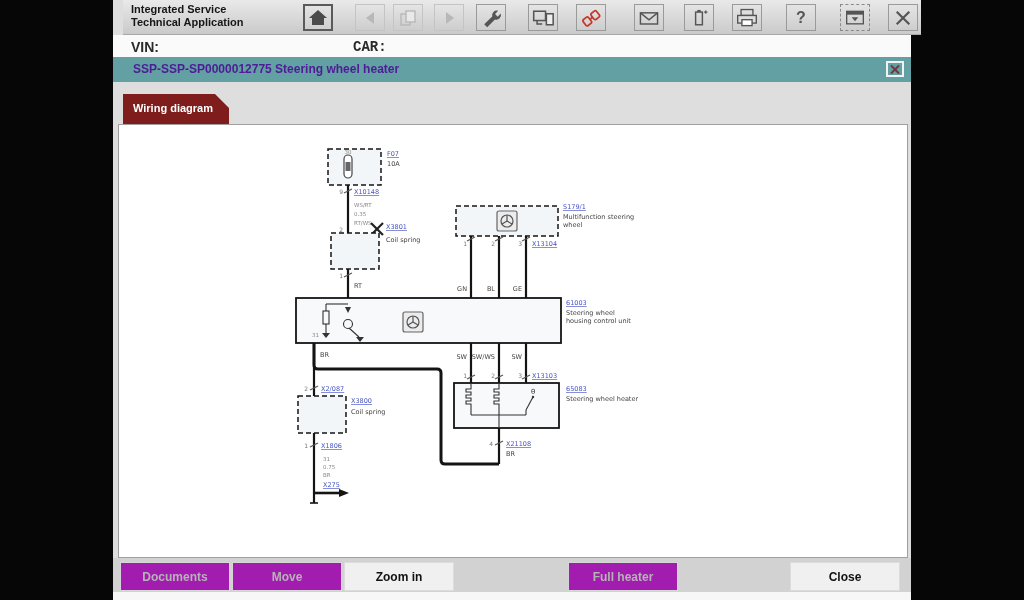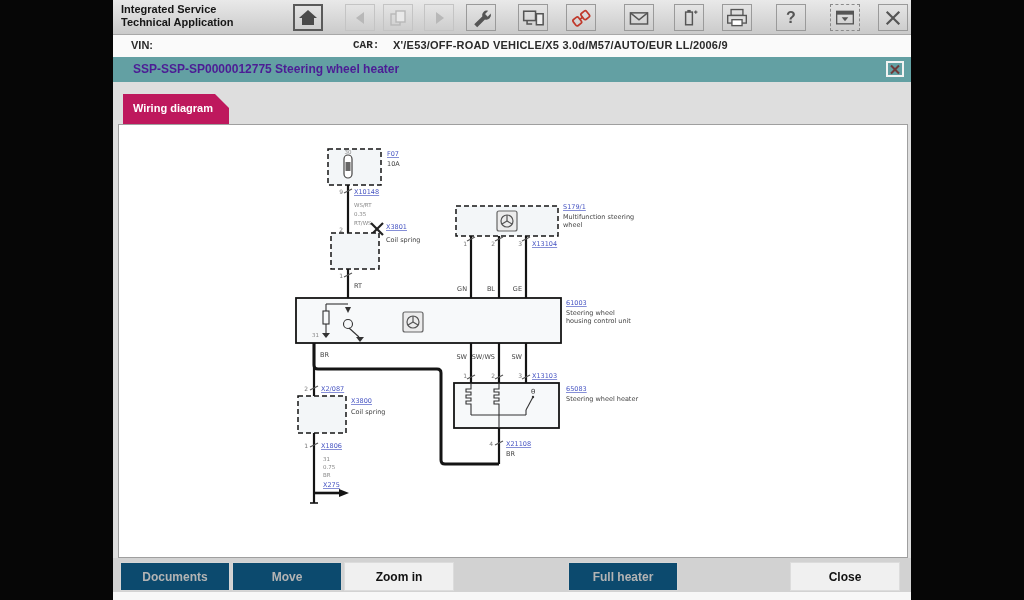--- a/index.html
+++ b/index.html
@@ -1,58 +1,58 @@
 <!DOCTYPE html>
 <html><head>
 <meta charset="utf-8">
 <style>
   * { margin:0; padding:0; box-sizing:border-box; }
   html,body { width:1024px; height:600px; background:#060606; overflow:hidden;
               font-family:"Liberation Sans", sans-serif; }
   .app { position:absolute; left:113px; top:0; width:798px; height:600px; background:#dedede; }
 
   
-  .toolbar { position:absolute; left:0; top:0; width:798px; height:35px;
+  .toolbar { position:absolute; left:10px; top:0; width:798px; height:35px;
              background:linear-gradient(#e9e9e9,#cacaca); border-bottom:1px solid #a8a8a8; }
   .app-title { position:absolute; left:8px; top:3px; font-size:11px; font-weight:bold;
                color:#161616; line-height:13px; }
   .tb-btn { position:absolute; top:4px; width:30px; height:27px; background:transparent;
             border:1px solid #9a9a9a; display:flex; align-items:center; justify-content:center; }
   .tb-btn.emph { border:2px solid #5a5a5a; }
   .tb-btn.disabled { border:1px solid #c4c4c4; }
   .tb-btn.dashed { border:1px dashed #8a8a8a; }
   .help-glyph { font-size:16px; font-weight:bold; color:#555; }
 
   
   .vehicle-bar { position:absolute; left:0; top:35px; width:798px; height:22px; background:#fafafa; }
-  .vehicle-bar span { position:absolute; top:4px; font-size:11px; font-weight:bold; color:#2a2a2a; }
+  .vehicle-bar span { position:absolute; top:4px; font-size:14px; font-weight:bold; color:#2a2a2a; }
   .vin-label { left:18px; }
   .car-label { left:240px;font-family:Liberation Mono, monospace; }
   .car-value { left:280px; letter-spacing:0.2px; }
 
   
   .doc-header { position:absolute; left:0; top:57px; width:798px; height:25px; background:#63a0a3; }
   .doc-title { position:absolute; left:20px; top:5px; font-size:12px; font-weight:bold; color:#4c1d95; }
   .doc-close { position:absolute; right:7px; top:4px; width:18px; height:16px;
                border:2px solid #f2f2f2; display:flex; align-items:center; justify-content:center; }
 
   
-  .tab { position:absolute; left:10px; top:94px; width:106px; height:30px; background:#be185d;
+  .tab { position:absolute; left:10px; top:94px; width:106px; height:30px; background:#7f1d1d;
          clip-path:polygon(0 0, calc(100% - 14px) 0, 100% 14px, 100% 100%, 0 100%); }
   .tab span { position:absolute; left:10px; top:8px; font-size:11px; font-weight:bold; color:#fff; }
 
   
   .panel { position:absolute; left:5px; top:124px; width:790px; height:434px; background:#fff;
            border:1px solid #9f9f9f; }
 
   
   .footer { position:absolute; left:0; top:558px; width:798px; height:34px; background:#d2d2d2; }
   .white-strip { position:absolute; left:0; top:592px; width:798px; height:8px; background:#f7f7f7; }
   .fbtn { position:absolute; top:562px; width:110px; height:29px; border:1px solid #d6d6d6;
-          background:#0c4a6e; font-size:12px; font-weight:bold; color:#b4b4b4;
+          background:#a21caf; font-size:12px; font-weight:bold; color:#b4b4b4;
           display:flex; align-items:center; justify-content:center; font-family:"Liberation Sans",sans-serif; }
   .fbtn.enabled { background:#f0f0f0; color:#111; border-color:#dcdcdc; }
 
   
   svg text { font-family:"DejaVu Sans", sans-serif; }
   .lbl  { font-size:6.5px; fill:#444; }
   .pin  { font-size:6px;   fill:#777; }
   .blue { font-size:6.5px; fill:#4553c2; text-decoration:underline; }
   .tiny { font-size:5.5px; fill:#888; }
   .wire { stroke:#141414; stroke-width:2.2; fill:none; }
@@ -151,21 +151,20 @@
       <svg width="20" height="18" viewBox="0 0 22 20">
         <line x1="4" y1="3" x2="18" y2="17" stroke="#555" stroke-width="2.4"></line>
         <line x1="18" y1="3" x2="4" y2="17" stroke="#555" stroke-width="2.4"></line>
       </svg>
     </div>
   </div>
 
   <div class="vehicle-bar">
     <span class="vin-label">VIN:</span>
     <span class="car-label">CAR:</span>
-    <span class="car-value">X'/E53/OFF-ROAD VEHICLE/X5 3.0d/M57/AUTO/EUR LL/2006/9</span>
   </div>
 
   <div class="doc-header">
     <span class="doc-title">SSP-SSP-SP0000012775 Steering wheel heater</span>
     <div class="doc-close">
       <svg width="12" height="11" viewBox="0 0 12 11">
         <line x1="2" y1="1.5" x2="10" y2="9.5" stroke="#6e3a3a" stroke-width="2"></line>
         <line x1="10" y1="1.5" x2="2" y2="9.5" stroke="#6e3a3a" stroke-width="2"></line>
       </svg>
     </div>

